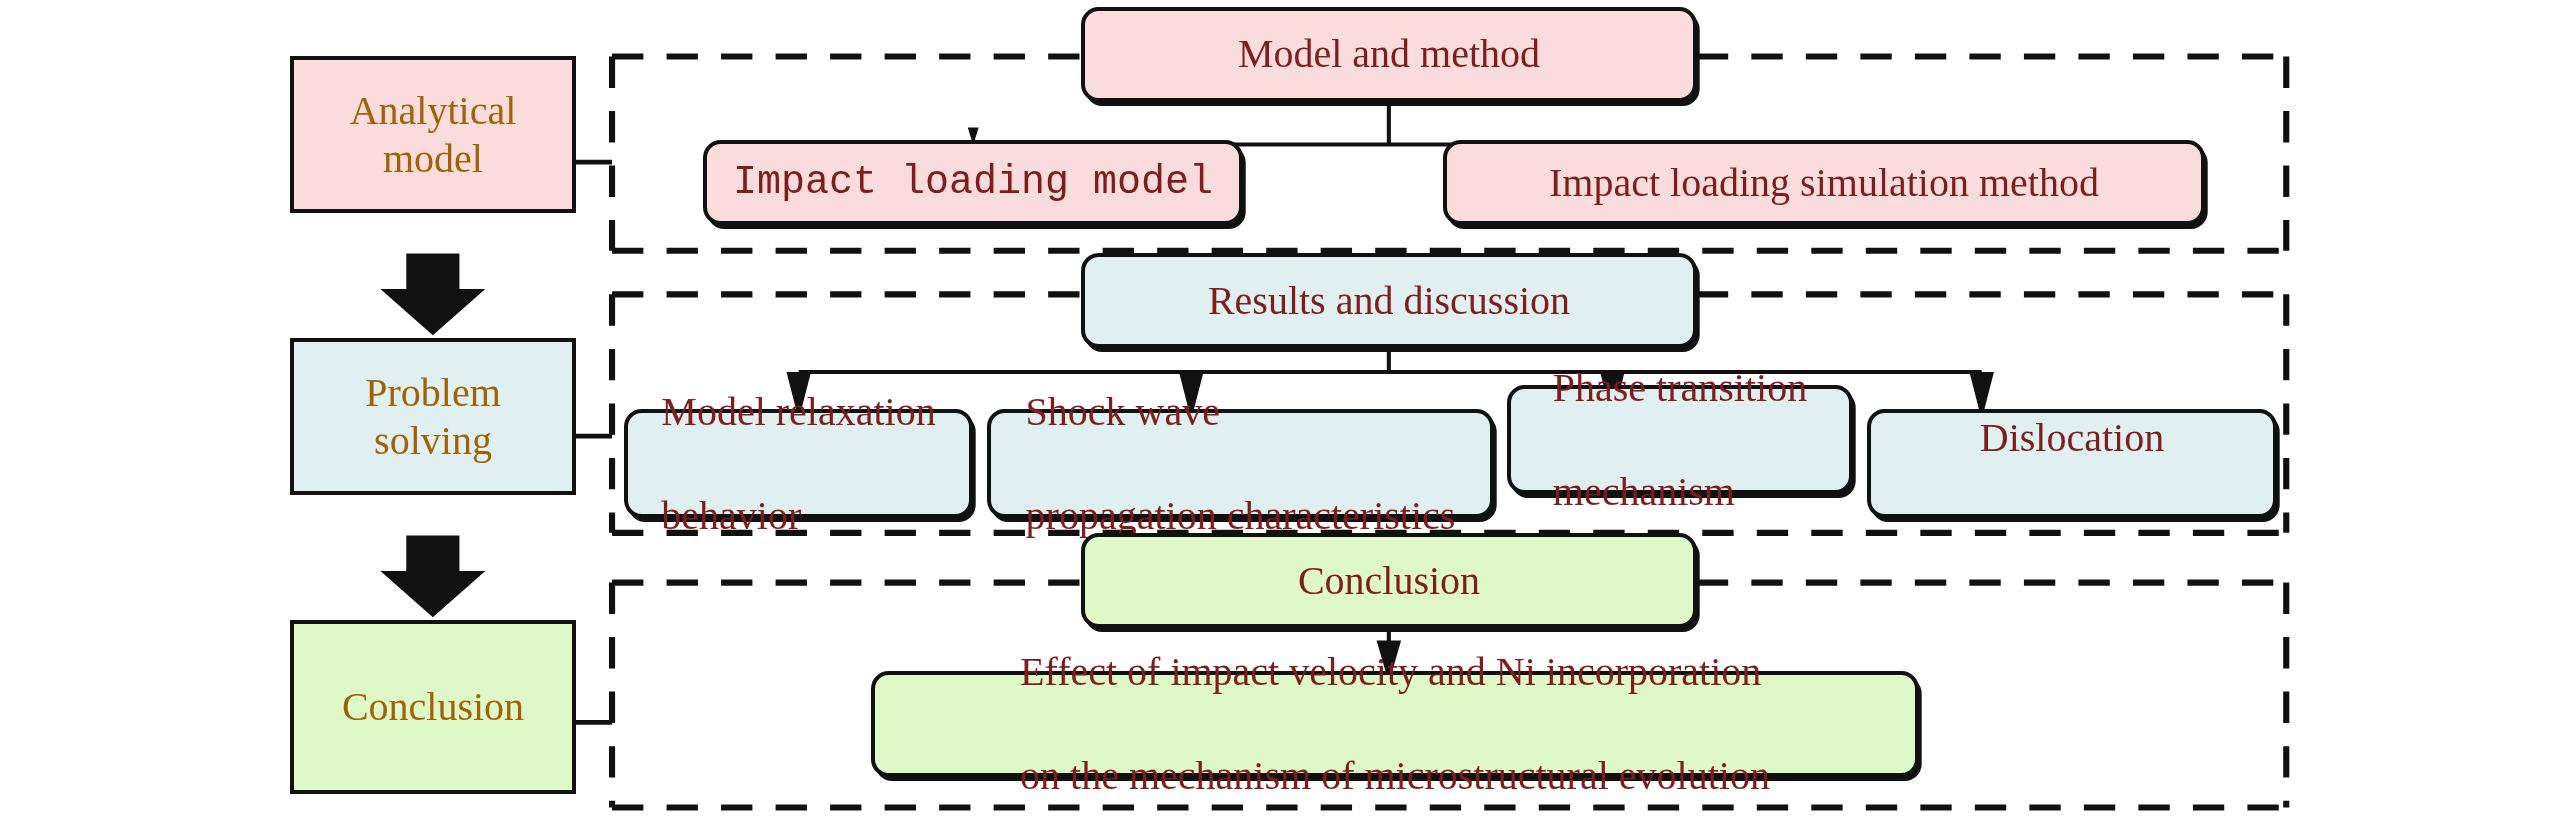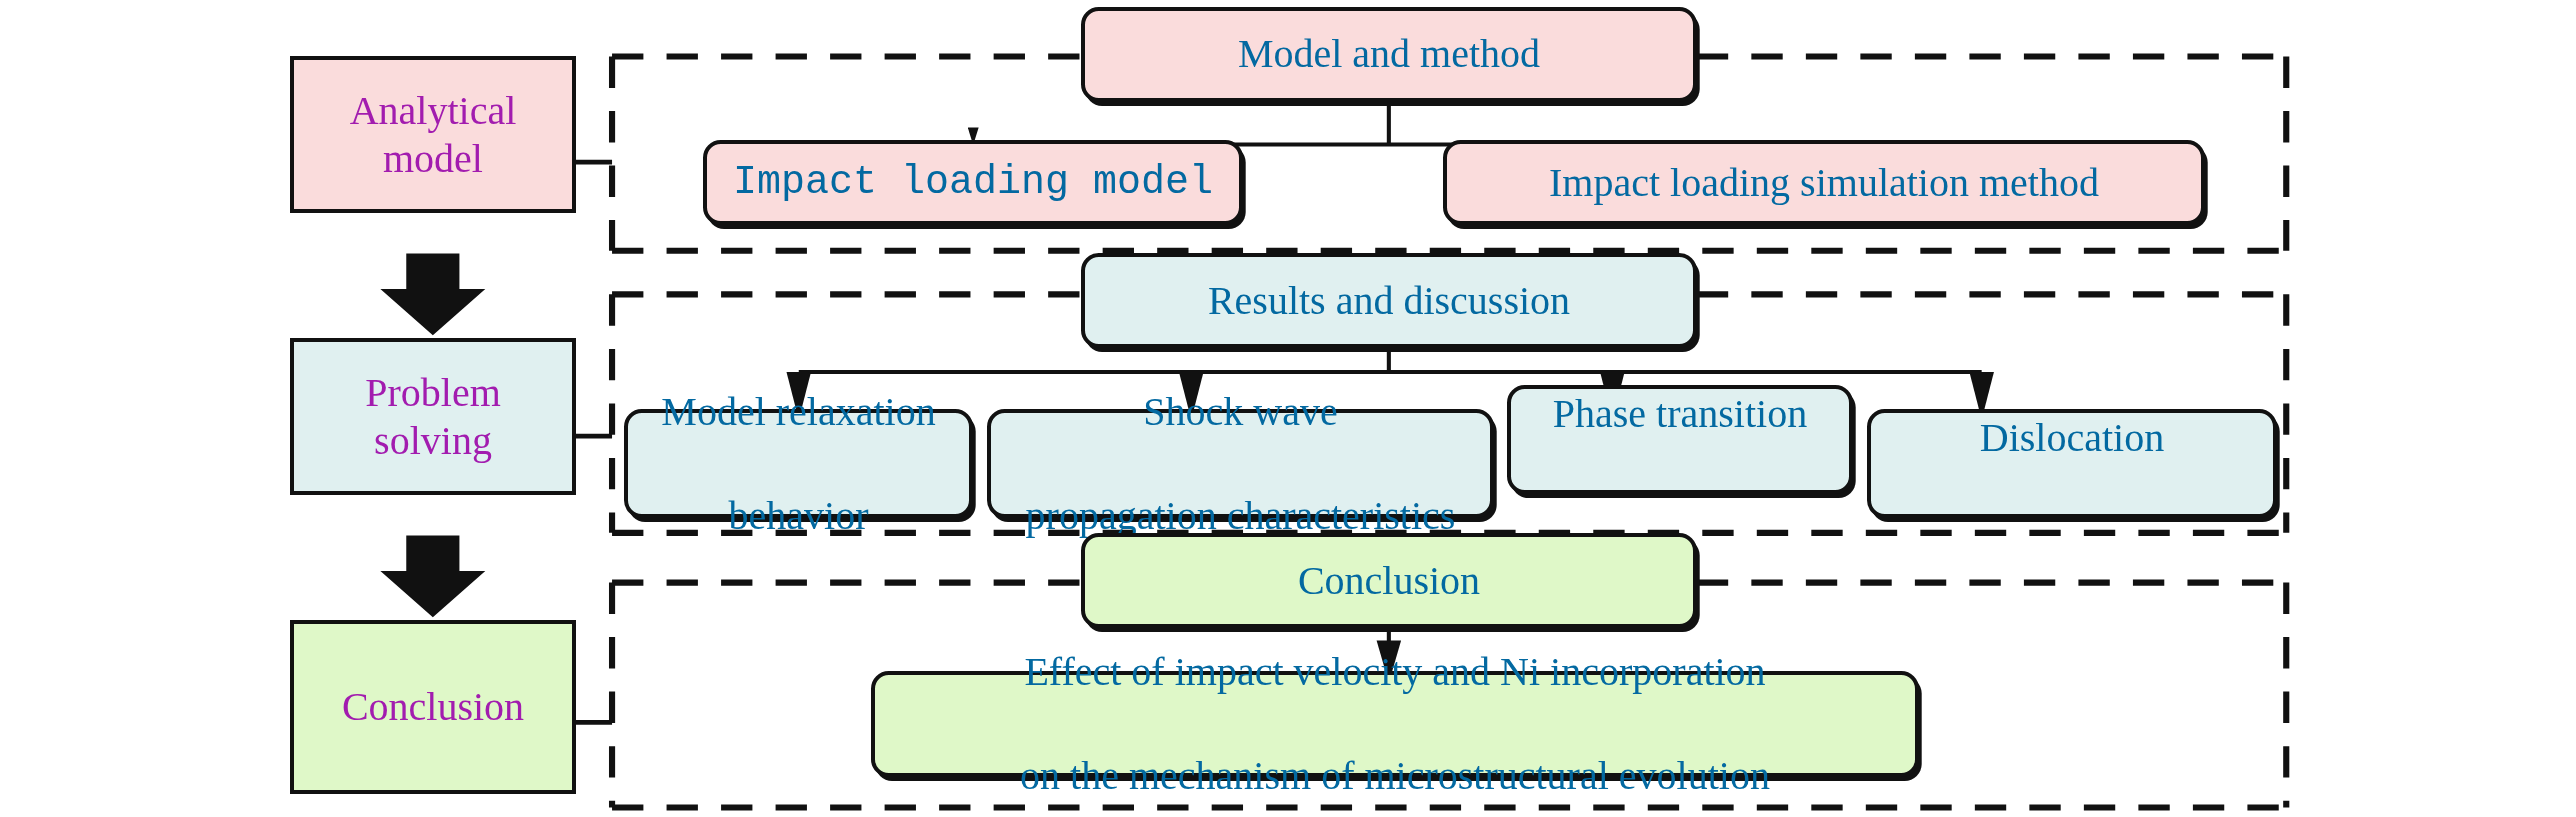--- a/index.html
+++ b/index.html
@@ -4,29 +4,29 @@
 <style>
   html,body{margin:0;padding:0;background:#ffffff;}
   body{width:2576px;height:817px;position:relative;overflow:hidden;
        font-family:"Liberation Serif", serif;}
   #stage{position:absolute;left:0;top:0;width:2576px;height:817px;}
   #stage svg{position:absolute;left:0;top:0;}
 
   
   .leftbox{position:absolute;box-sizing:border-box;border:4.1px solid #111111;
            display:flex;align-items:center;justify-content:center;text-align:center;
-           font-size:40px;line-height:1.18;color:#a21caf;}
+           font-size:40px;line-height:1.18;color:#a16207;}
   .lb-pink { background:#FADCDC; }
   .lb-blue { background:#E0F0F0; }
   .lb-green{ background:#DFF8C8; }
 
   
   .node{position:absolute;box-sizing:border-box;border:4.8px solid #111111;
         border-radius:17.7px;display:flex;align-items:center;justify-content:center;
-        text-align:center;font-size:40px;line-height:1.30;color:#0369a1;
+        text-align:left;font-size:40px;line-height:1.30;color:#7f1d1d;
         box-shadow:3.4px 4.8px 0 -0.7px rgba(17,17,17,1);}
   .n-pink { background:#FADCDC; }
   .n-blue { background:#E0F0F0; }
   .n-green{ background:#DFF8C8; }
   .node span{display:block;padding:0 9.5px;}
 </style>
 </head>
 <body>
 
 <div id="stage">
@@ -165,20 +165,21 @@
   <div class="node n-blue" style="left:624px;top:409px;width:349px;height:109px;">
     <span>
       <span>Model relaxation</span><br>
       <span>behavior</span>
     </span>
   </div>
 
   <div class="node n-blue" style="left:1507px;top:385px;width:346px;height:109px;">
     <span>
       <span>Phase transition</span><br>
+      <span>mechanism</span>
     </span>
   </div>
 
   <div class="node n-blue" style="left:1867px;top:409px;width:410px;height:109px;">
     <span>
       <span>Dislocation</span><br>
     </span>
   </div>
 
   <div class="node n-green" style="left:1081px;top:533px;width:616px;height:95px;">

